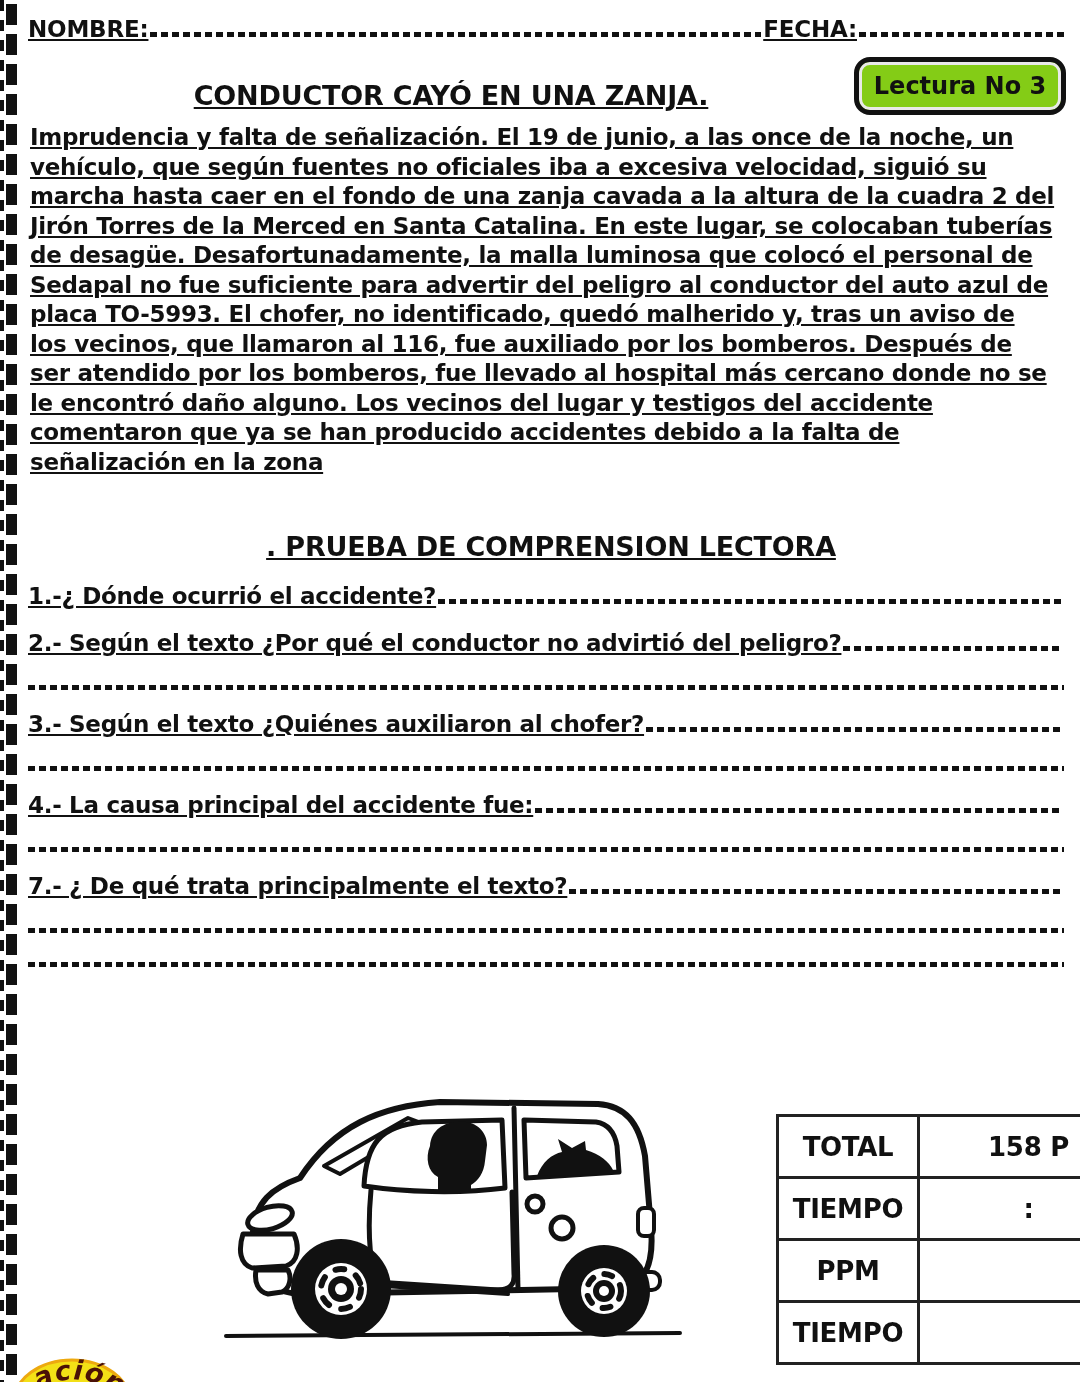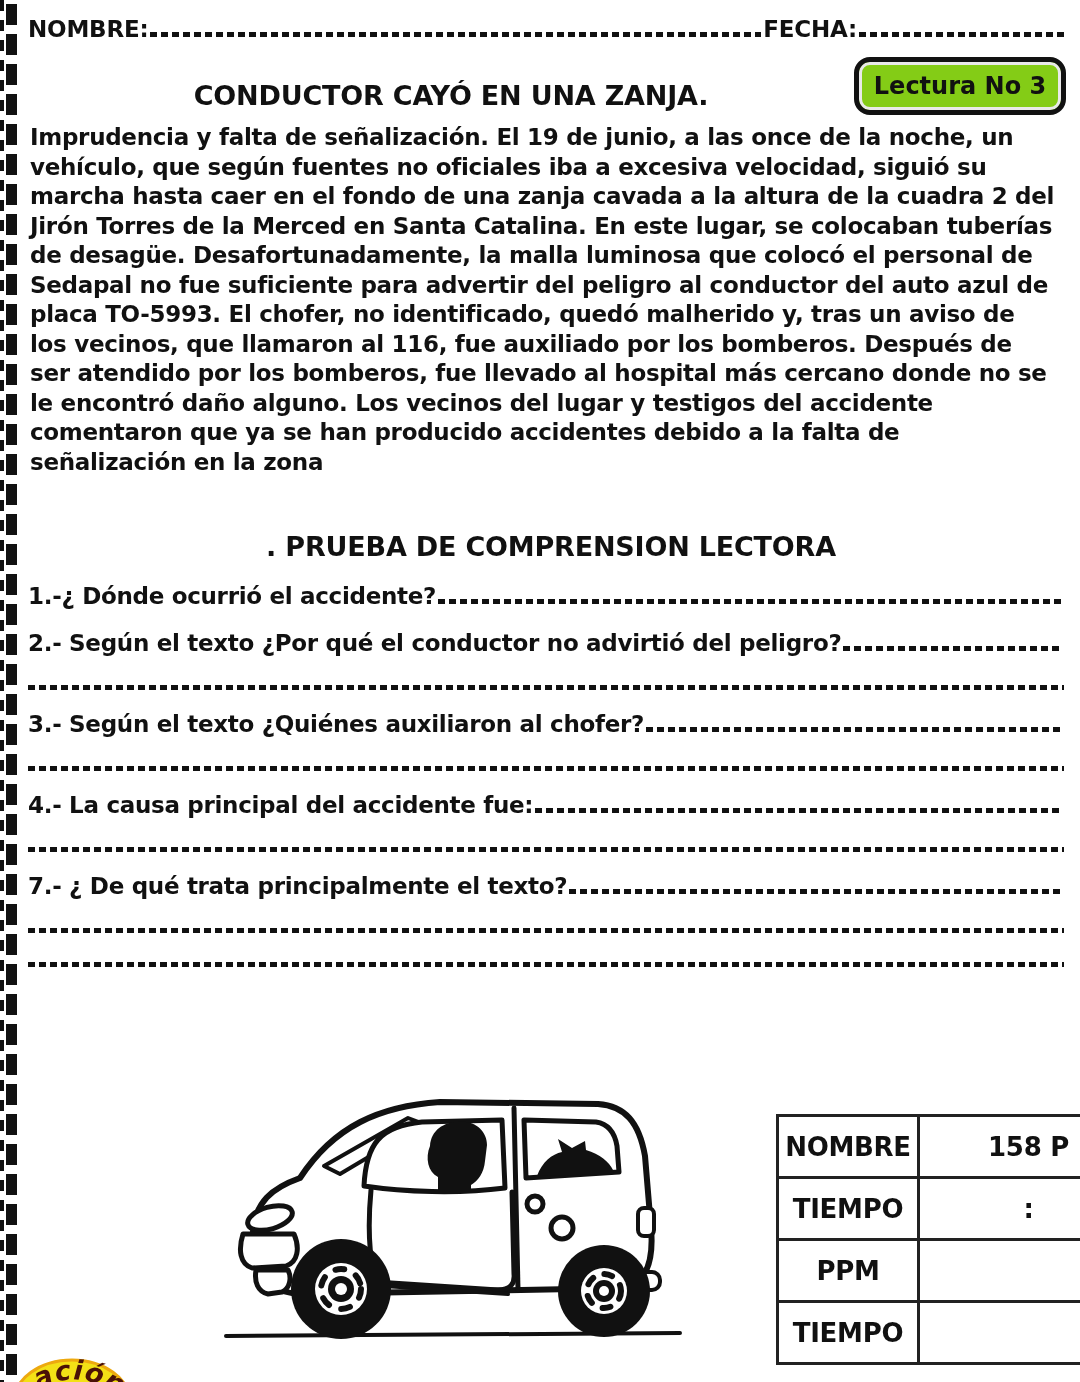--- a/index.html
+++ b/index.html
@@ -16,21 +16,21 @@
   
   .edge-thin {
     position: absolute; left: 0; top: 0; bottom: 0; width: 4px;
     background: repeating-linear-gradient(to bottom, #111 0 11px, transparent 11px 20px);
   }
   .edge-main {
     position: absolute; left: 6px; top: 4px; bottom: 0; width: 11px;
     background: repeating-linear-gradient(to bottom, #111 0 21px, transparent 21px 30px);
   }
 
-  .content { position: absolute; left: 22px; top: 0; right: 0; }
+  .content { position: absolute; left: 22px; top: 0; right: 0; text-decoration: underline; }
 
   .header-row { display: flex; margin: 16px 14px 0 6px; font-size: 23px; letter-spacing: -0.2px; }
   .label { white-space: nowrap; }
   .dots {
     flex: 1 1 auto; height: 5px; align-self: flex-end; margin: 0 2px 5px 2px;
     background: repeating-linear-gradient(90deg, #111 0 7px, transparent 7px 11px);
   }
   .dots-fecha { flex: 0 0 205px; }
 
   .title-row { margin: 38px 240px 0 40px; text-align: center; font-size: 27px; letter-spacing: -0.2px; }
@@ -178,21 +178,21 @@
     <circle cx="396" cy="209" r="17" stroke-width="6" stroke-dasharray="8 12"></circle>
     <circle cx="396" cy="209" r="11" fill="#111" stroke="none"></circle>
     <circle cx="396" cy="209" r="5" fill="#fff" stroke="none"></circle>
 
     <path d="M18 254 L472 251" stroke-width="4"></path>
   </svg>
 
   <table class="score-table">
     <tbody>
       <tr>
-        <td class="lbl">NOMBRE</td>
+        <td class="lbl">TOTAL</td>
         <td class="val">158 P</td>
       </tr>
       <tr>
         <td class="lbl">TIEMPO</td>
         <td class="val">:</td>
       </tr>
       <tr>
         <td class="lbl">PPM</td>
         <td class="val"></td>
       </tr>

